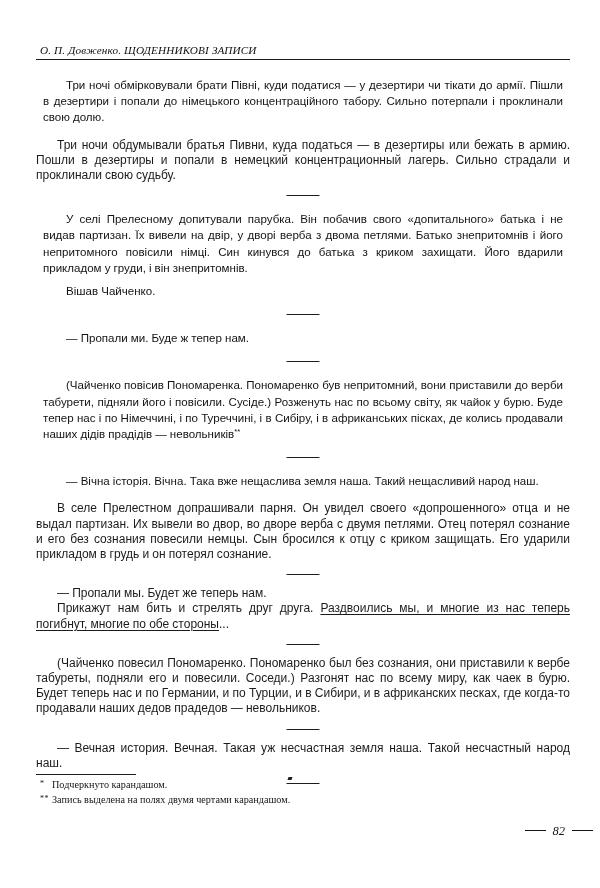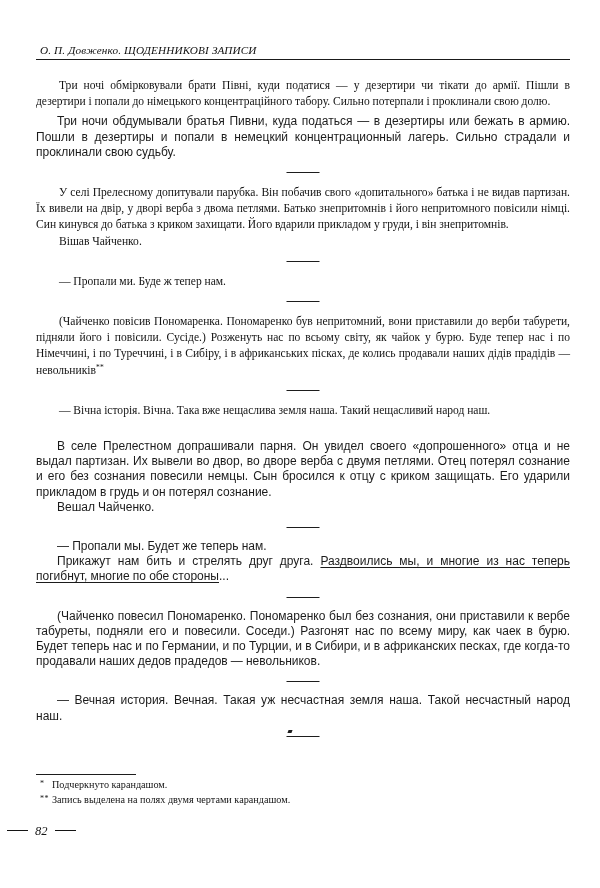--- a/index.html
+++ b/index.html
@@ -40,26 +40,26 @@
     border-bottom: 1px solid #1a1a1a;
     width: 100%;
   }
 
   
   .body-area {
     margin-top: 17px;
   }
 
   p.ua {
-    font-family: Liberation Serif, serif;
+    font-family: Liberation Sans, sans-serif;
     font-size: 11.55px;
     line-height: 16.2px;
     text-align: justify;
     text-indent: 23px;
-    margin: 0;
+    margin: 7px;
     color: #131313;
     hyphens: none;
     word-spacing: -0.1px;
   }
   p.ru {
     font-family: "Liberation Sans", sans-serif;
     font-size: 12px;
     line-height: 15.2px;
     text-align: justify;
     text-indent: 21px;
@@ -137,21 +137,21 @@
     letter-spacing: 0.6px;
     color: #141414;
   }
 
   
   .folio {
     position: absolute;
     left: 0;
     top: 824px;
     width: 600px;
-    text-align: left;
+    text-align: right;
     font-family: "Liberation Serif", serif;
     font-style: italic;
     font-size: 12.5px;
     color: #141414;
   }
   .folio .dash {
     display: inline-block;
     width: 21px;
     border-top: 1.3px solid #141414;
     vertical-align: 4px;
@@ -192,23 +192,22 @@
     <div class="blk">
       <p class="ua"><span>(Чайченко повісив Пономаренка. Пономаренко був непритомний, вони приставили до верби табурети, підняли його і повісили. Сусіде.) Розженуть нас по всьому світу, як чайок у бурю. Буде тепер нас і по Німеччині, і по Туреччині, і в Сибіру, і в африканських пісках, де колись продавали наших дідів прадідів — невольників</span><sup class="fn">**</sup></p>
     </div>
 
     <div class="sep"></div>
 
     <div class="blk">
       <p class="ua">— Вічна історія. Вічна. Така вже нещаслива земля наша. Такий нещасливий народ наш.</p>
     </div>
 
-    <div class="blk" style="margin-top:21px">
+    <div class="blk" style="margin-top:12px">
       <p class="ru">В селе Прелестном допрашивали парня. Он увидел своего «допрошенного» отца и не выдал партизан. Их вывели во двор, во дворе верба с двумя петлями. Отец потерял сознание и его без сознания повесили немцы. Сын бросился к отцу с криком защищать. Его ударили прикладом в грудь и он потерял сознание.</p>
-      <p class="ru">Вешал Чайченко.</p>
     </div>
 
     <div class="sep"></div>
 
     <div class="blk">
       <p class="ru">— Пропали мы. Будет же теперь нам.</p>
       <p class="ru"><span>Прикажут нам бить и стрелять друг друга. </span><span class="u">Раздвоились мы, и многие из нас теперь погибнут, многие по обе стороны</span><span>...</span></p>
     </div>
 
     <div class="sep"></div>

